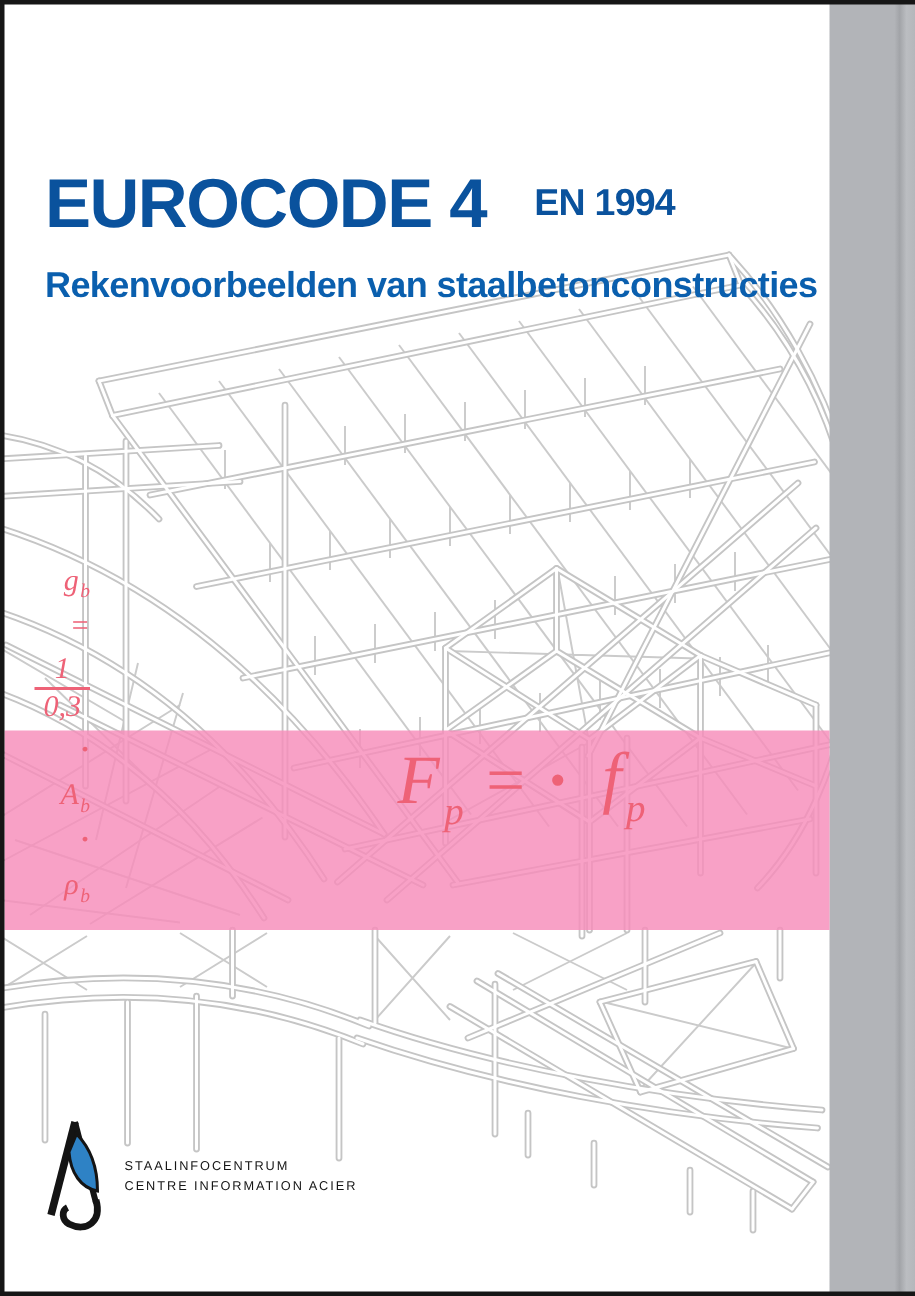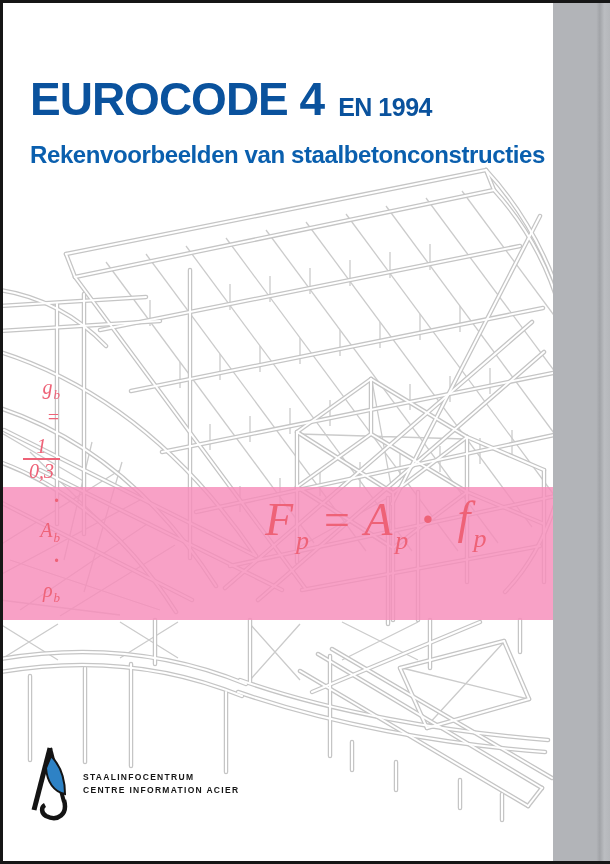--- a/index.html
+++ b/index.html
@@ -9,40 +9,40 @@
   .thin{stroke:#cbcbcb;stroke-width:1.3;fill:none;}
   .tube-o{stroke:#c5c5c5;stroke-width:4.5;fill:none;stroke-linecap:round;}
   .tube-i{stroke:#ffffff;stroke-width:2;fill:none;stroke-linecap:round;}
   .sidebar{position:absolute;top:0;bottom:0;right:0;width:57px;z-index:2;
            background:linear-gradient(to right,#b2b4b8 0%,#b2b4b8 76%,#a2a4a8 82%,#bbbdc1 90%,#b5b7bb 100%);}
   .edge{position:absolute;background:#161616;z-index:6;}
   .edge.top{left:0;top:0;width:610px;height:3px;}
   .edge.left{left:0;top:0;width:3px;height:864px;}
   .edge.bottom{left:0;bottom:0;width:610px;height:3px;}
   .titleblock{position:absolute;left:30px;top:76px;z-index:4;}
-  .titlerow{display:flex;align-items:flex-end;gap:14px;}
+  .titlerow{display:flex;align-items:center;gap:32px;margin-top:36px;}
   .title-main{font-size:46px;font-weight:bold;color:#0a529d;letter-spacing:-1px;line-height:1;}
   .title-suffix{font-size:25px;font-weight:bold;color:#0a529d;letter-spacing:-0.5px;}
   .subtitle{margin-top:20px;font-size:24px;font-weight:bold;color:#0a5fae;letter-spacing:-0.4px;line-height:1.1;}
   .pinkband{position:absolute;left:3px;top:487px;width:550px;height:133px;
             background:rgba(246,140,185,0.82);z-index:3;}
   .formula{color:#ee6277;font-family:"Liberation Serif",serif;font-style:italic;}
   .f-small{position:absolute;left:20px;bottom:18px;display:flex;align-items:flex-end;gap:7px;font-size:20px;flex-direction:column;}
   .f-large{position:absolute;left:250px;top:6px;display:flex;align-items:center;gap:12px;font-size:46px;margin-left:12px;}
   .sub{font-style:italic;position:relative;}
   .f-small .sub{font-size:13px;top:5px;margin-left:1px;}
   .f-large .sub{font-size:26px;top:14px;margin-left:3px;}
   .frac{display:flex;flex-direction:column;align-items:center;}
   .frac .num{padding:0 6px 1px 6px;line-height:1.05;}
   .frac .den{border-top:2px solid #ee6277;padding:1px 6px 0 6px;line-height:1.05;}
   .f-large .frac .num{padding:0 14px 2px 10px;}
   .f-large .frac .den{border-top:3px solid #ee6277;padding:2px 14px 0 10px;}
   .dot{font-style:normal;font-weight:bold;}
   .footer{position:absolute;left:28px;top:744px;z-index:4;display:flex;align-items:flex-start;}
-  .logotext{margin-left:7px;padding-top:27px;color:#151515;font-weight:bold;
+  .logotext{margin-left:7px;padding-top:27px;color:#151515;font-weight:normal;
             font-size:8.5px;letter-spacing:1.3px;line-height:1.55;white-space:nowrap;}
 </style>
 </head>
 <body>
 
 <div class="page">
 
   <svg class="wire" width="610" height="864" viewBox="0 0 610 864">
     <defs>
       <g id="tubes">
@@ -182,21 +182,20 @@
       </span>
       <span class="dot">·</span>
       <span><span>A</span><span class="sub">b</span></span>
       <span class="dot">·</span>
       <span><span>ρ</span><span class="sub">b</span></span>
     </div>
 
     <div class="formula f-large">
       <span><span>F</span><span class="sub">p</span></span>
       <span>=</span>
-      <span><span>A</span><span class="sub">p</span></span>
       <span class="dot">·</span>
       <span class="frac">
         <span class="num"><span>f</span><span class="sub">p</span></span>
       </span>
     </div>
 
   </div>
 
   <div class="footer">
     <svg width="48" height="78" viewBox="0 0 48 78">

